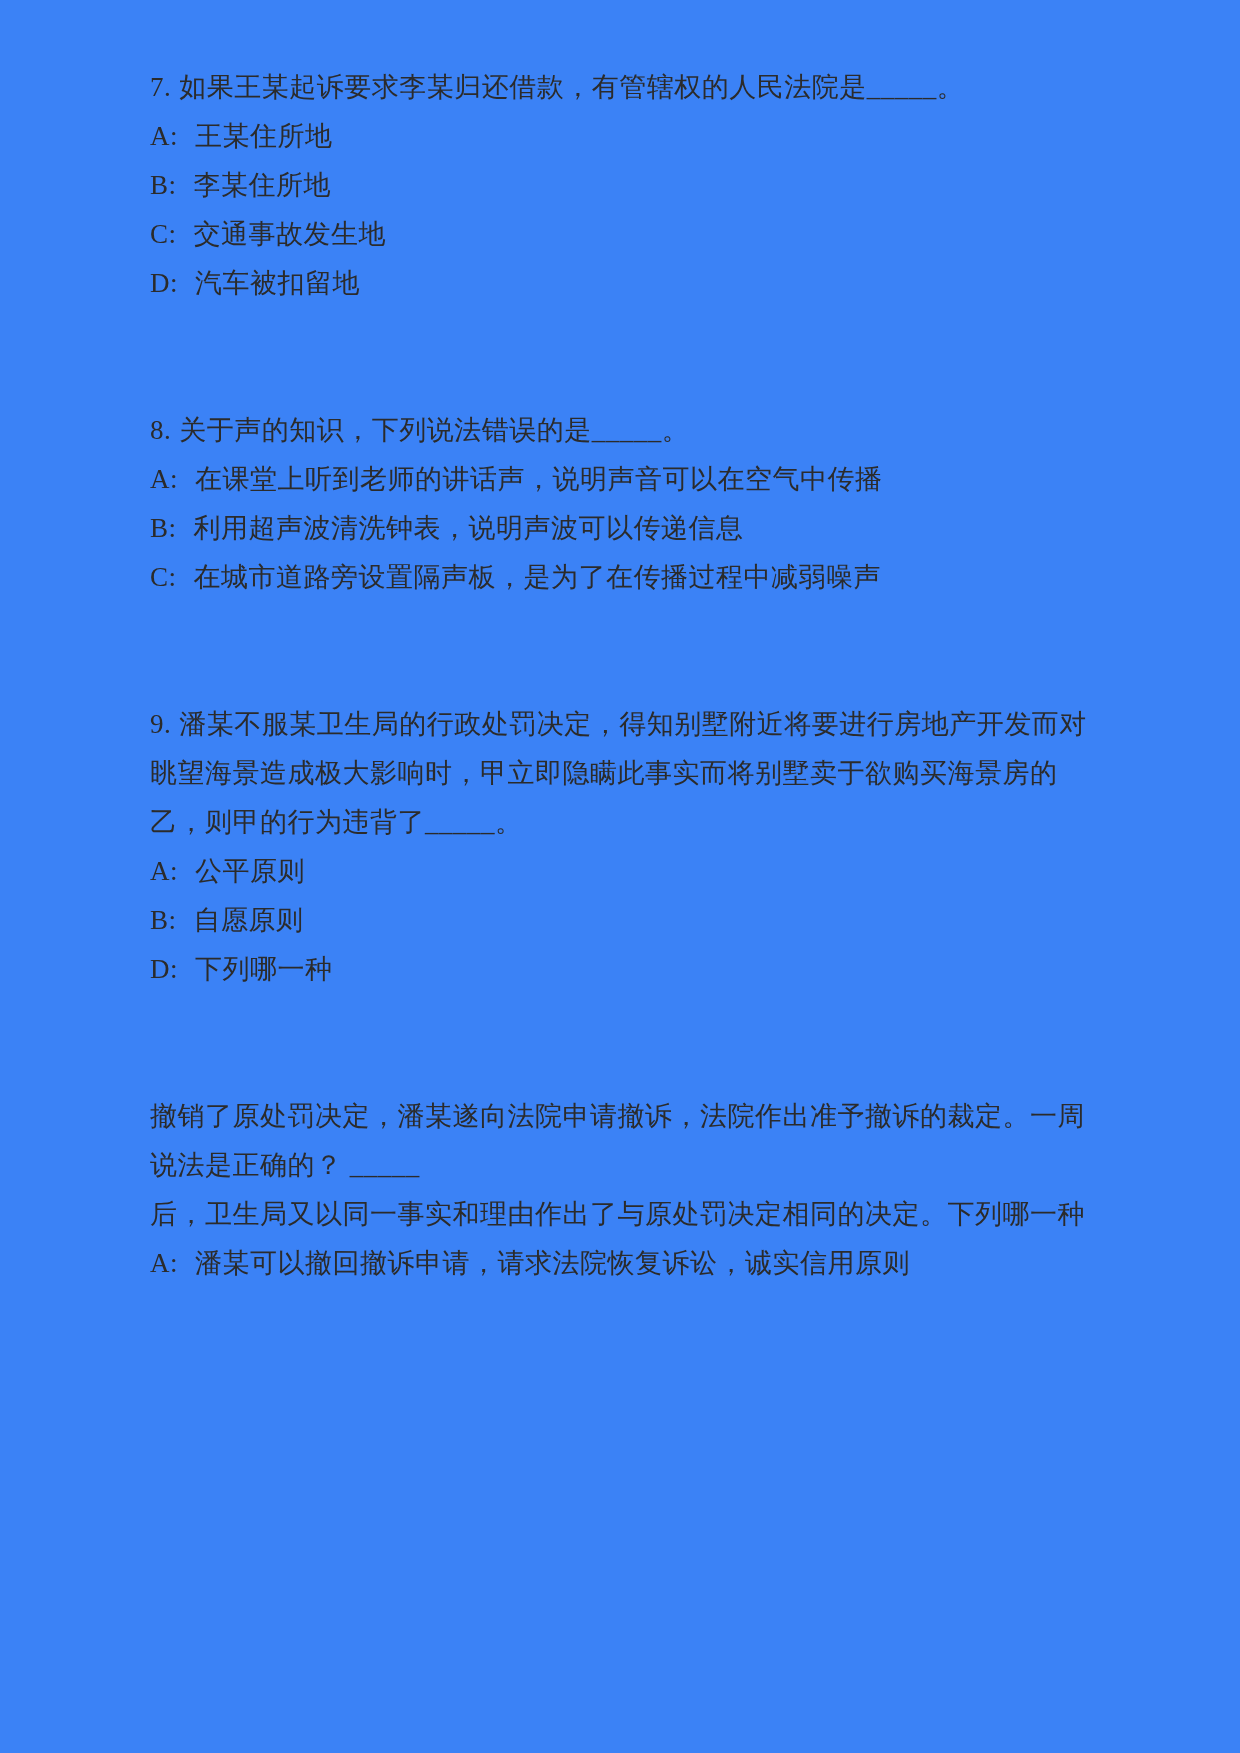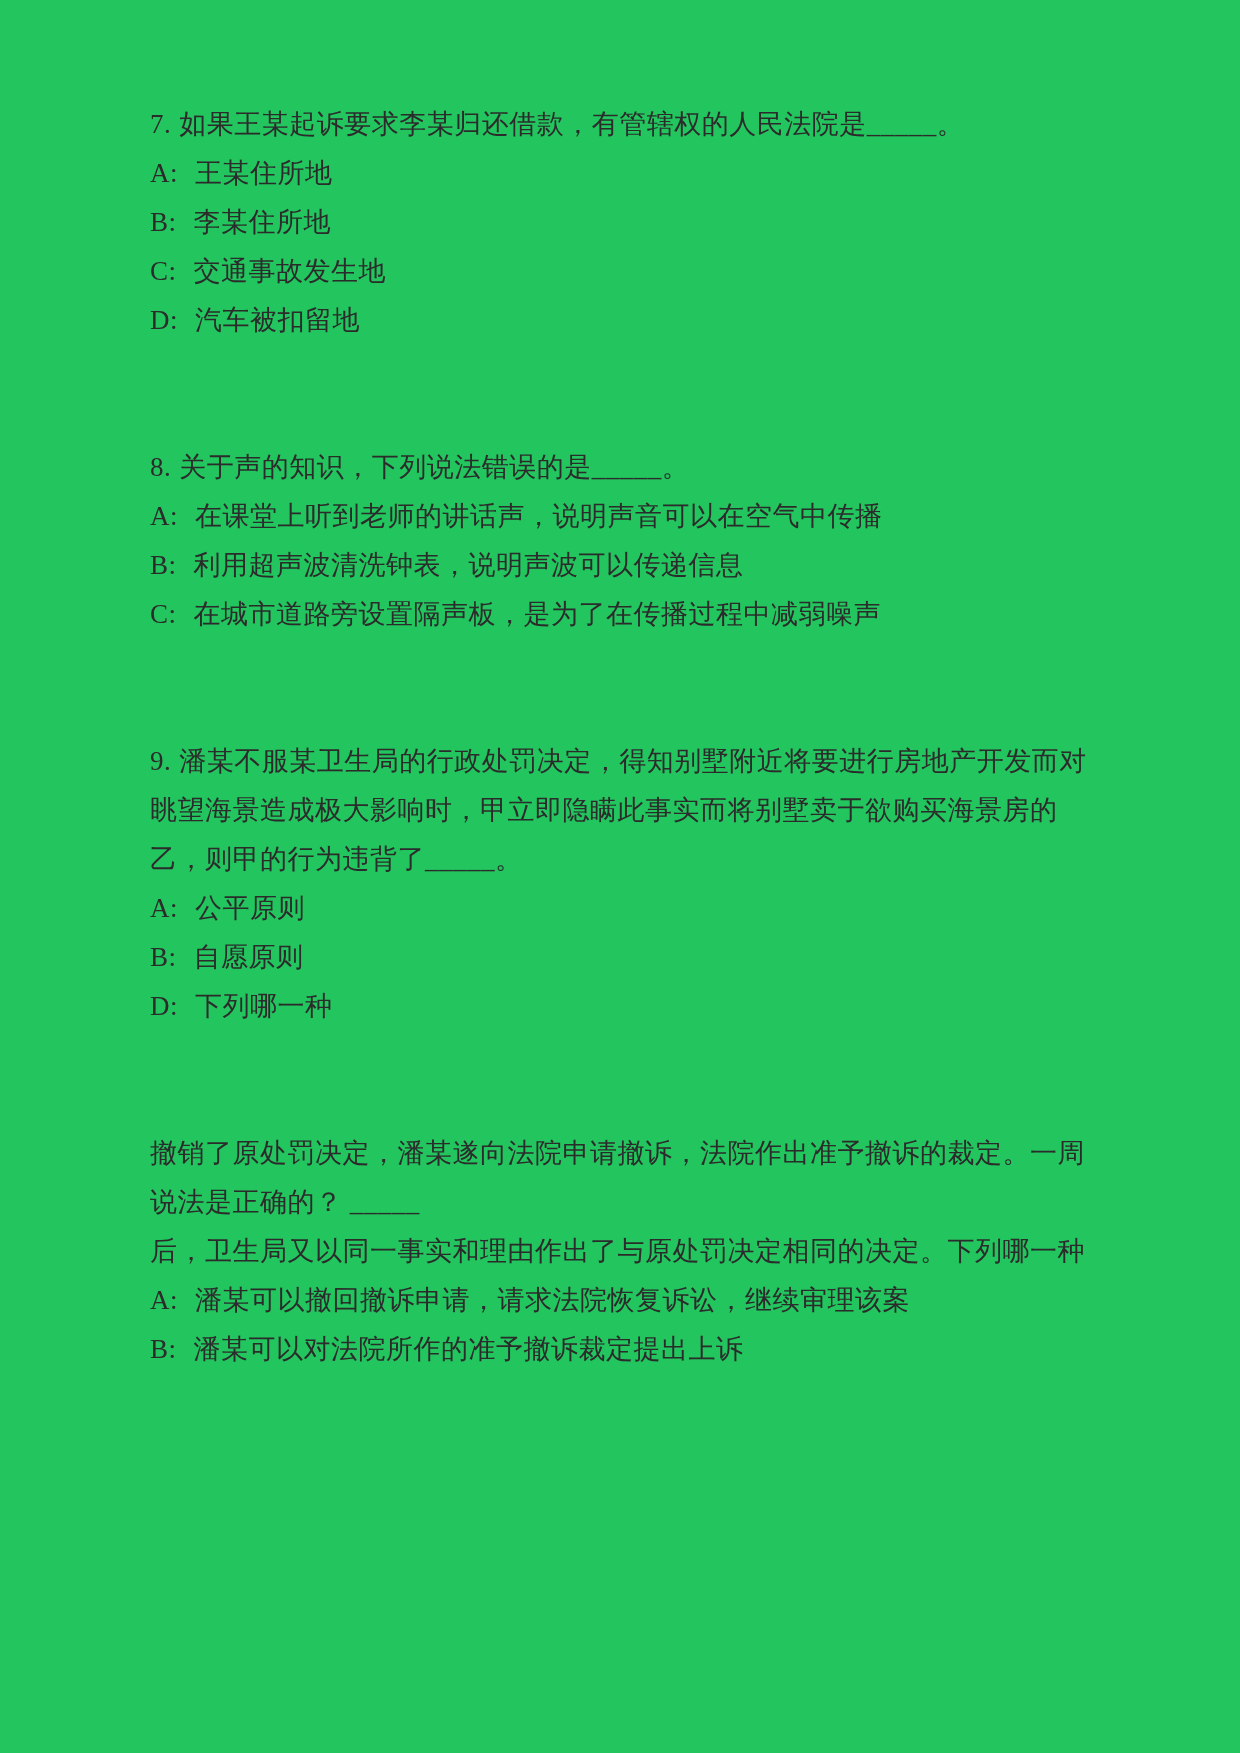--- a/index.html
+++ b/index.html
@@ -4,26 +4,26 @@
 <style>
   html, body {
     margin: 0;
     padding: 0;
     background: #ffffff;
   }
   .page {
     position: relative;
     width: 1240px;
     height: 1753px;
-    background: #22c55e;
+    background: #3b82f6;
     overflow: hidden;
     font-family: "Liberation Serif", "DejaVu Serif", serif;
     color: #2b2b2b;
     box-sizing: border-box;
-    padding: 100px 150px 0 150px;
+    padding: 63px 150px 0 150px;
   }
   .question { width: 940px; }
   .question + .question { margin-top: 98px; }
   .line {
     font-size: 27px;
     line-height: 49px;
     white-space: nowrap;
     letter-spacing: 0.5px;
   }
   .q-num {
@@ -61,17 +61,16 @@
     <div class="line"><span>乙，则甲的行为违背了_____。</span></div>
     <div class="line"><span class="opt-label">A:</span><span>公平原则</span></div>
     <div class="line"><span class="opt-label">B:</span><span>自愿原则</span></div>
     <div class="line"><span class="opt-label">D:</span><span>下列哪一种</span></div>
   </div>
 
   <div class="question">
     <div class="line"><span>撤销了原处罚决定，潘某遂向法院申请撤诉，法院作出准予撤诉的裁定。一周</span></div>
     <div class="line"><span>说法是正确的？ _____</span></div>
     <div class="line"><span>后，卫生局又以同一事实和理由作出了与原处罚决定相同的决定。下列哪一种</span></div>
-    <div class="line"><span class="opt-label">A:</span><span>潘某可以撤回撤诉申请，请求法院恢复诉讼，继续审理该案</span></div>
-    <div class="line"><span class="opt-label">B:</span><span>潘某可以对法院所作的准予撤诉裁定提出上诉</span></div>
+    <div class="line"><span class="opt-label">A:</span><span>潘某可以撤回撤诉申请，请求法院恢复诉讼，诚实信用原则</span></div>
   </div>
 
 </div>
 
 </body></html>

